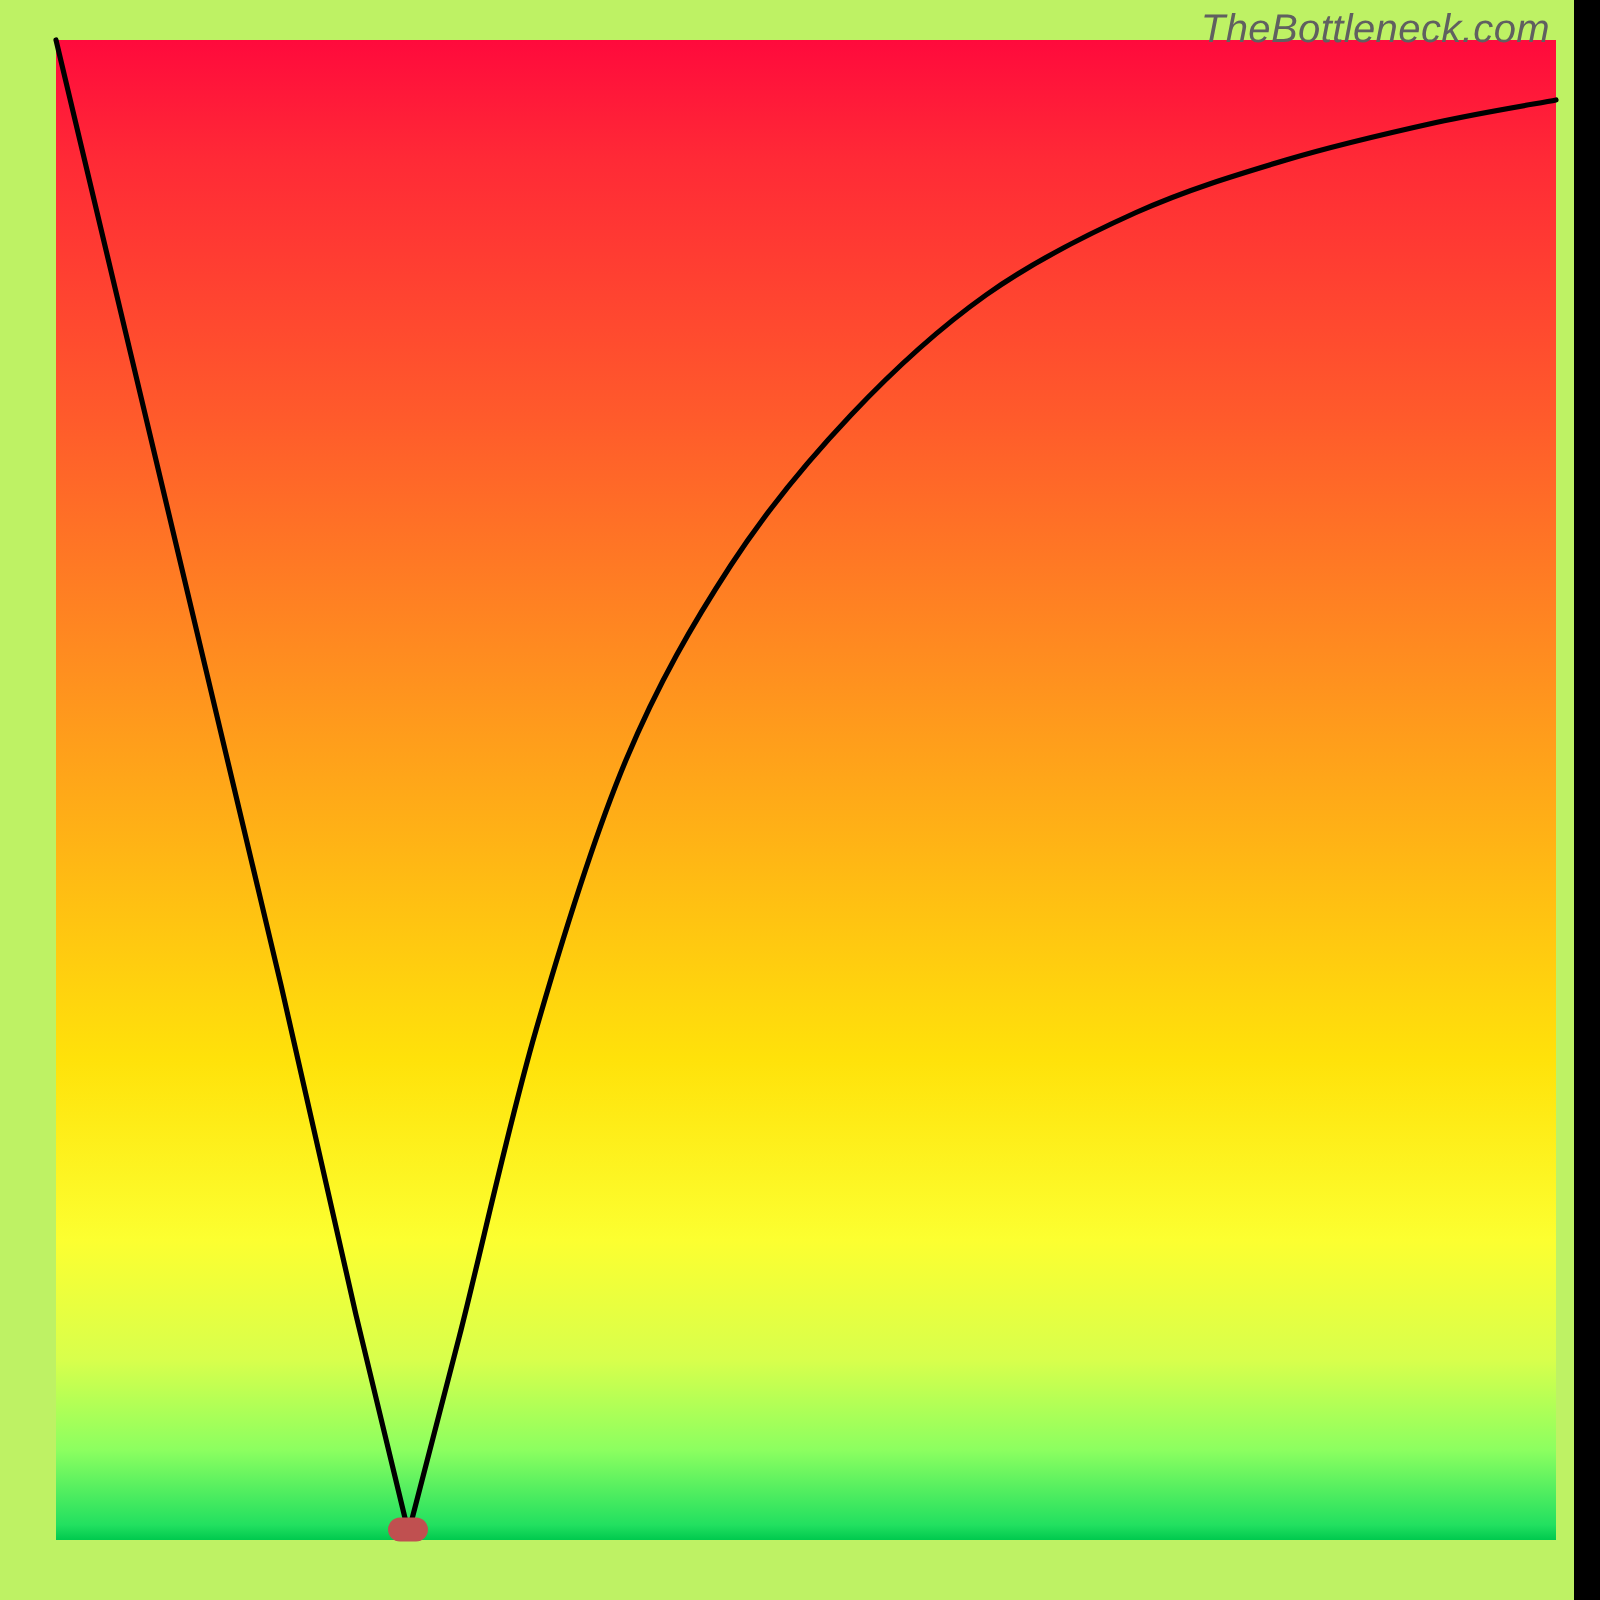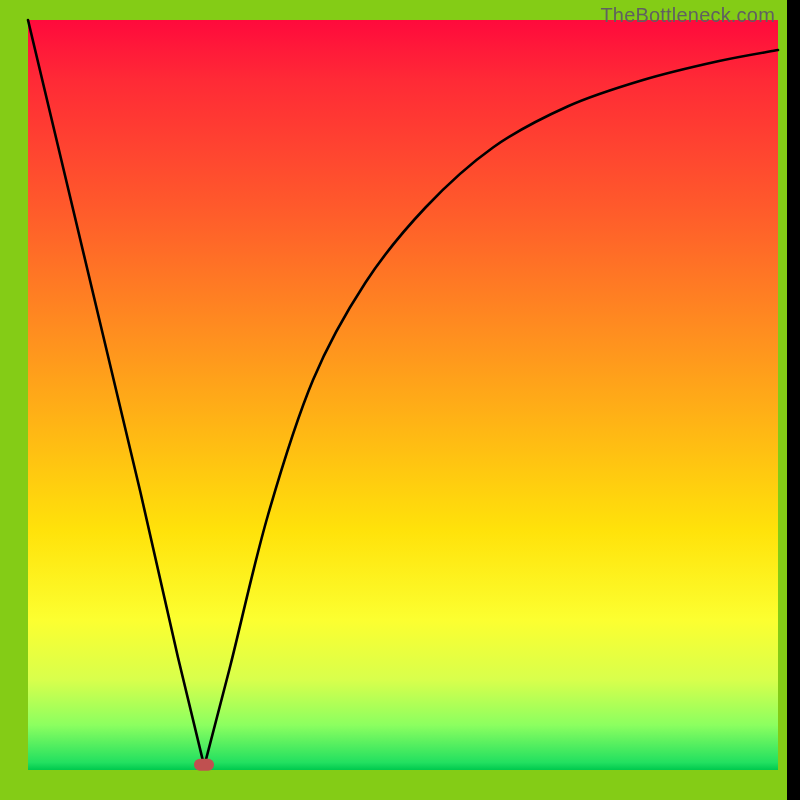--- a/index.html
+++ b/index.html
@@ -8,21 +8,22 @@
     width: 800px;
     height: 800px;
     background: #000;
     font-family: Arial, Helvetica, sans-serif;
     overflow: hidden;
   }
   .frame {
     position: absolute;
     left: 0; top: 0;
     width: 787px; height: 800px;
-    background: #84cc16;
+    background: #bef264;
+    font-style: italic;
   }
   .plot-area {
     position: absolute;
     left: 28px;
     top: 20px;
     width: 750px;
     height: 750px;
     
     background: linear-gradient(
       to bottom,

